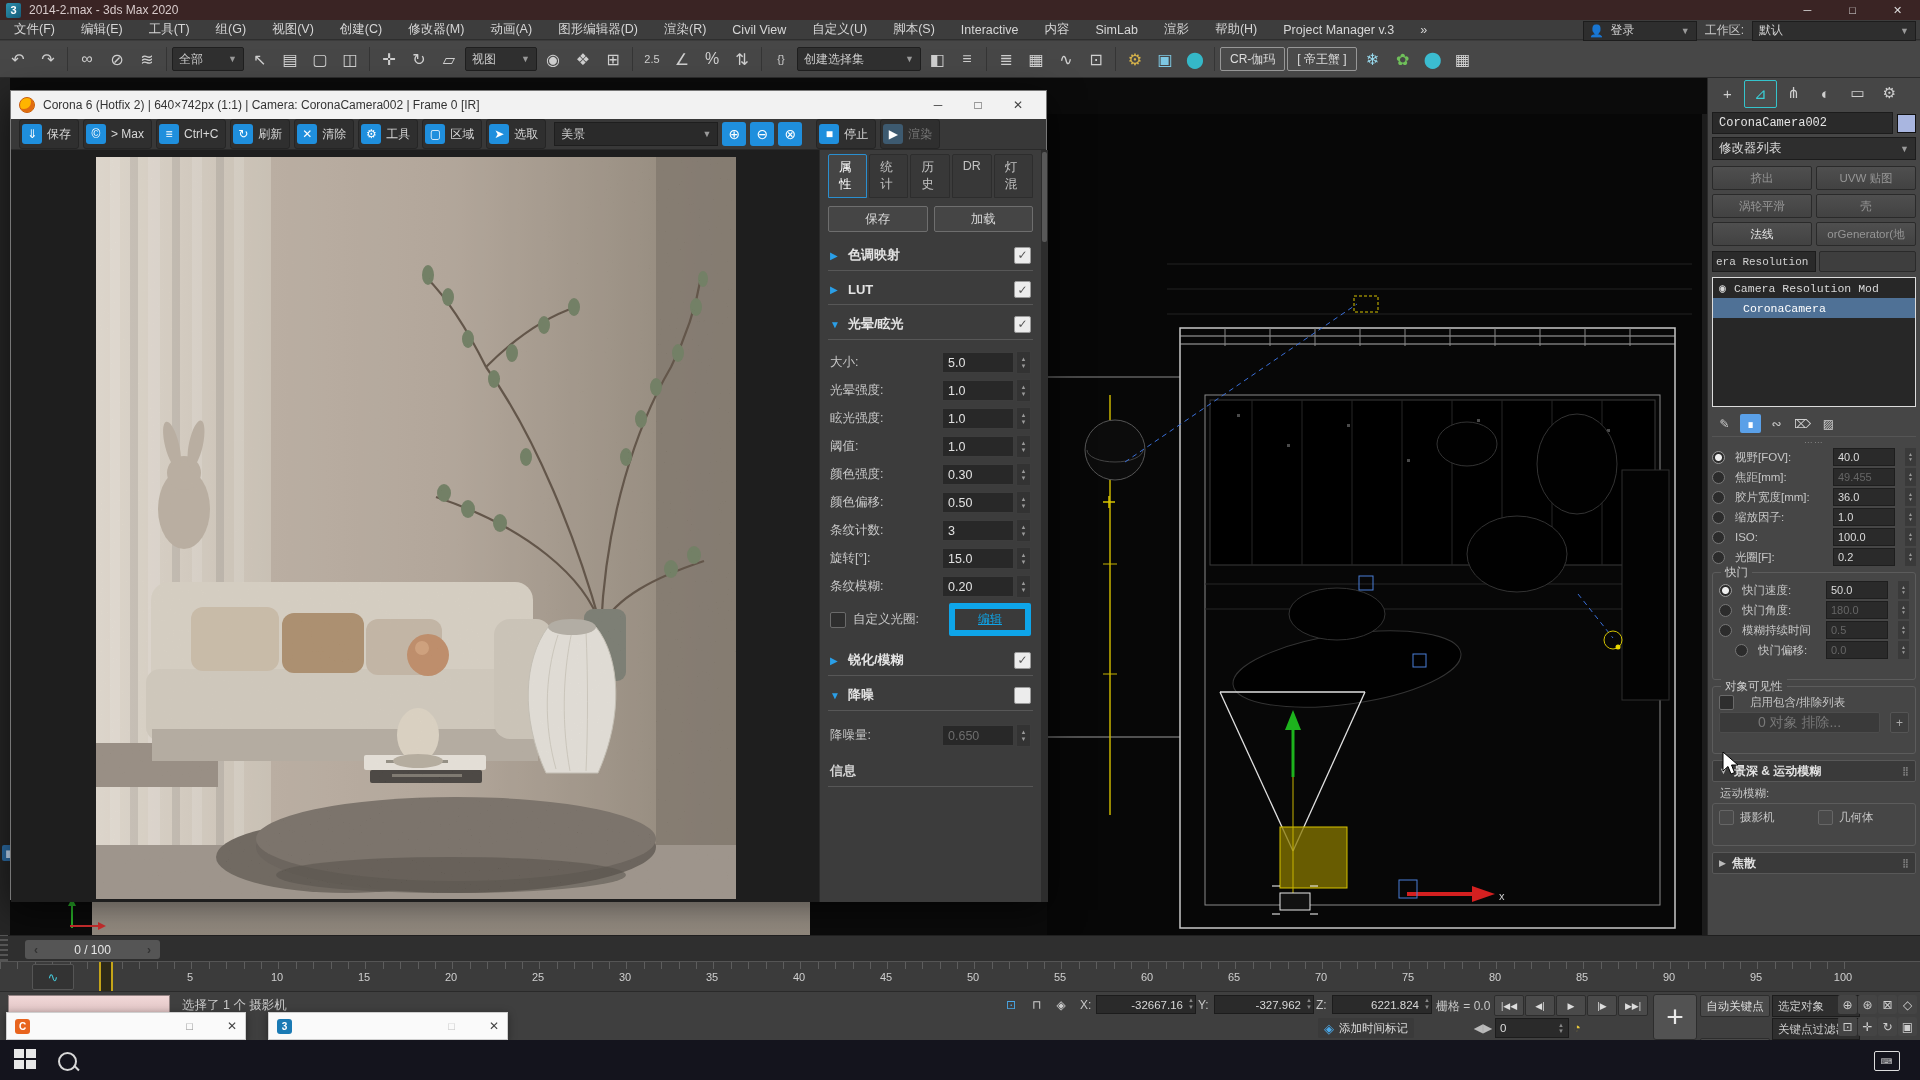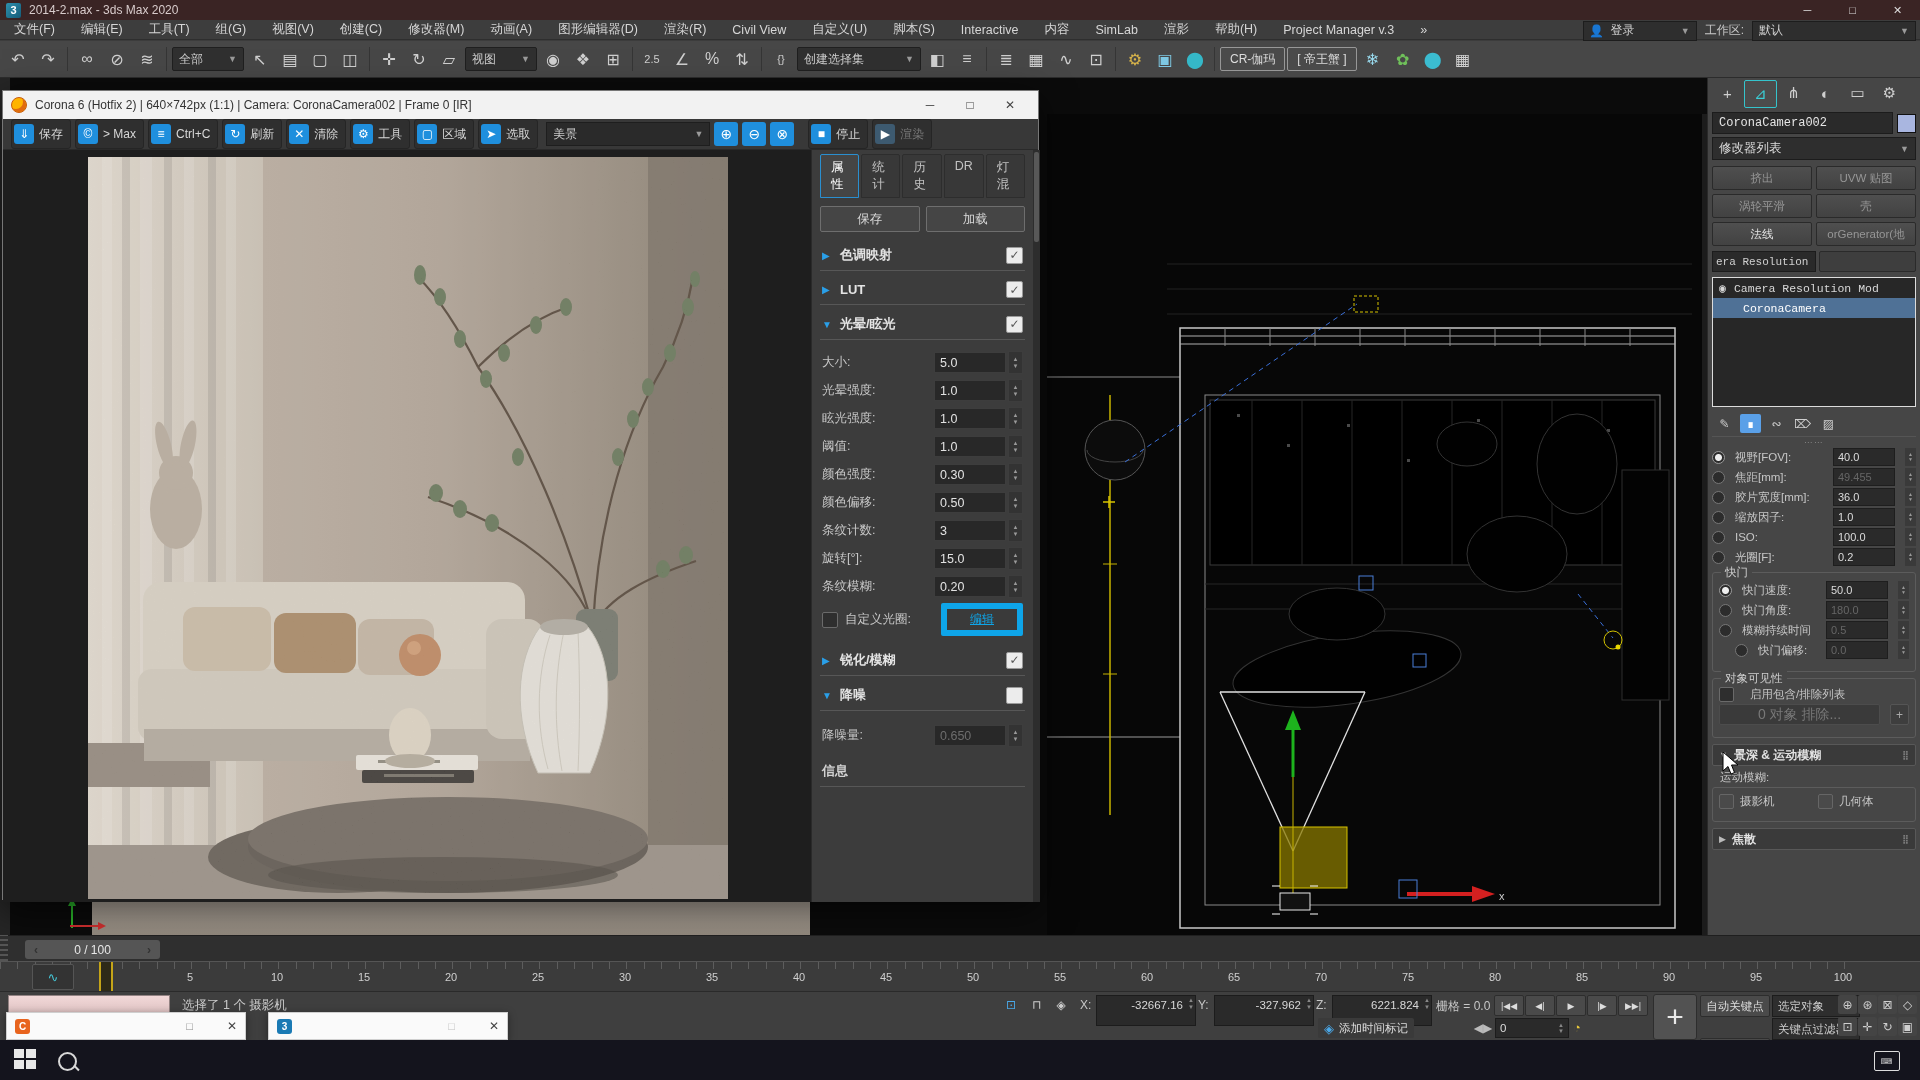--- a/index.html
+++ b/index.html
@@ -28,21 +28,21 @@
   .tdrop{height:22px;background:#303030;border:1px solid #1f1f1f;color:#cccccc;font-size:12px;display:flex;align-items:center;justify-content:space-between;padding:0 6px;gap:8px;min-width:58px;flex:0 0 auto;border-radius:2px;}
   .tbutton{height:22px;background:#4a4a4a;border:1px solid #979797;color:#ddd;font-size:12px;display:flex;align-items:center;padding:0 9px;flex:0 0 auto;border-radius:2px;white-space:nowrap;}
   .tbadge{width:24px;height:24px;border-radius:3px;font-size:11px;font-weight:bold;display:flex;align-items:center;justify-content:center;flex:0 0 auto;}
   .toolbar2{left:1047px;top:78px;width:660px;height:36px;background:#454545;border-bottom:1px solid #2c2c2c;display:flex;align-items:center;padding:0 6px;gap:3px;box-sizing:border-box;}
   
   .viewport{left:0;top:78px;width:1707px;height:857px;background:#0b0b0b;}
   .beige-band{left:92px;top:895px;width:718px;height:40px;background:linear-gradient(180deg,#b7aea3,#948b80);}
   .leftstrip{left:0;top:78px;width:10px;height:857px;background:#262626;}
   .vfb-corner{left:2px;top:845px;width:16px;height:16px;background:#2d6ea8;border-radius:2px;color:#cfe6ff;font-size:10px;display:flex;align-items:center;justify-content:center;}
   
-  .vfb{left:2px;top:90px;width:1037px;height:810px;background:#242424;border:1px solid #777;box-shadow:0 10px 34px rgba(0,0,0,.6);box-sizing:border-box;}
+  .vfb{left:10px;top:90px;width:1037px;height:810px;background:#242424;border:1px solid #777;box-shadow:0 10px 34px rgba(0,0,0,.6);box-sizing:border-box;}
   .vfb-title{height:28px;background:#f2f2f2;display:flex;align-items:center;gap:8px;padding:0 8px;}
   .corona-logo{width:14px;height:14px;border-radius:50%;background:#ffb400;box-shadow:inset -3px -3px 0 #e06a10;border:1px solid #c85a10;}
   .vfb-title-text{font-size:12px;color:#333;}
   .vfb-tbtn{width:40px;height:26px;display:flex;align-items:center;justify-content:center;color:#444;font-size:12px;}
   .vfb-tools{height:30px;background:#383838;border-bottom:1px solid #2a2a2a;display:flex;align-items:center;gap:4px;padding:0 8px;}
   .vbtn{height:24px;display:flex;align-items:center;gap:5px;background:#2f2f2f;border:1px solid #252525;border-radius:3px;padding:2px 7px 2px 2px;flex:0 0 auto;}
   .vbtn .vic{width:20px;height:20px;background:#1f8fdd;border-radius:3px;color:#fff;font-size:12px;display:flex;align-items:center;justify-content:center;}
   .vbtn .vlabel{font-size:12px;color:#d8d8d8;white-space:nowrap;}
   .vbtn.disabled .vic{background:#3d5a70;}
   .vbtn.disabled .vlabel{color:#777;}
@@ -96,21 +96,21 @@
   .sticon.selected{background:#5aa0e8;color:#fff;}
   .dotgrab{height:7px;display:flex;align-items:center;justify-content:center;color:#8a8a8a;font-size:8px;letter-spacing:2px;margin:2px 0;}
   .crow{display:flex;align-items:center;margin:2px 0;gap:10px;}
   .crow .radio{width:11px;height:11px;border-radius:50%;border:1px solid #777;background:#2c2c2c;flex:0 0 auto;}
   .crow.r-on .radio{background:radial-gradient(circle at 50% 50%, #eee 0 3px, #2c2c2c 4px);border-color:#999;}
   .crow .clabel{flex:1;color:#c6c6c6;white-space:nowrap;overflow:hidden;}
   .cfield{width:52px;height:16px;background:#2a2a2a;border:1px solid #1e1e1e;color:#dcdcdc;font-size:11px;display:flex;align-items:center;padding:0 4px;flex:0 0 auto;}
   .cspin{width:11px;height:18px;background:#3a3a3a;display:flex;flex-direction:column;align-items:center;justify-content:center;font-size:5px;color:#999;line-height:1.1;flex:0 0 auto;}
   .crow.disabled .cfield{color:#666;}
   .crow.indent{padding-left:16px;}
-  .group{border:1px solid #5c5c5c;border-radius:3px;padding:4px 6px 10px;margin:6px 0;position:relative;}
+  .group{border:1px solid #5c5c5c;border-radius:3px;padding:4px 6px 18px;margin:6px 0;position:relative;}
   .gtitle{position:absolute;top:-8px;left:8px;background:#464646;padding:0 4px;color:#cfcfcf;font-size:11.5px;}
   .rollout{height:20px;background:#3a3a3a;border:1px solid #585858;border-radius:2px;display:flex;align-items:center;gap:6px;padding:0 6px;margin:6px 0 4px;color:#e2e2e2;font-weight:bold;font-size:12px;}
   .rollout .rarr{font-size:9px;color:#bbb;}
   .rollout .grip{margin-left:auto;color:#7a7a7a;font-size:9px;}
   .cmdcb{width:13px;height:13px;background:#2e2e2e;border:1px solid #6a6a6a;border-radius:2px;color:#eee;font-size:10px;display:flex;align-items:center;justify-content:center;line-height:1;flex:0 0 auto;}
   .checked>.cmdcb::after{content:"✓";}
   .graycb{background:#4a4a4a;border-color:#666;}
   .objbtn{width:92px;height:18px;background:#383838;border:1px solid #555;border-radius:2px;color:#c8c8c8;font-size:11px;display:flex;align-items:center;justify-content:center;}
   .exclbtn{flex:1;height:19px;background:#3a3a3a;border:1px solid #4c4c4c;border-radius:2px;color:#787878;font-size:14px;display:flex;align-items:center;justify-content:center;white-space:nowrap;overflow:hidden;}
   .plusbtn{width:17px;height:19px;background:#3e3e3e;border:1px solid #555;border-radius:2px;color:#aaa;display:flex;align-items:center;justify-content:center;font-size:12px;}
@@ -125,21 +125,21 @@
   .ruler .tick{position:absolute;top:9px;width:20px;text-align:center;font-size:11px;color:#cfcfcf;}
   .playhead{position:absolute;left:99px;top:0;width:10px;height:29px;background:#2e2a18;border-left:2px solid #c4a418;border-right:2px solid #c4a418;}
   .mini-curve{position:absolute;left:32px;top:964px;width:40px;height:24px;background:#333;border:1px solid #555;border-radius:2px;color:#45c8d8;display:flex;align-items:center;justify-content:center;font-size:13px;}
   .ruler-end{left:1856px;top:961px;width:64px;height:30px;background:#3b3b3b;border-top:1px solid #555;}
   
   .status{left:0;top:991px;width:1920px;height:49px;background:#3f3f3f;border-top:1px solid #2a2a2a;font-size:12px;}
   .listener{position:absolute;left:8px;top:3px;width:160px;height:19px;background:linear-gradient(#f2d8d8,#dcc0c0);border:1px solid #938383;}
   .seltext{position:absolute;left:182px;top:5px;color:#cccccc;font-size:12.5px;}
   .sic{position:absolute;width:22px;height:20px;display:flex;align-items:center;justify-content:center;border-radius:2px;}
   .coordlabel{position:absolute;top:6px;color:#c6c6c6;}
-  .coordfield{position:absolute;top:3px;width:82px;height:17px;background:#2a2a2a;border:1px solid #1c1c1c;color:#d8d8d8;display:flex;align-items:center;justify-content:flex-end;padding:0 12px 12px 4px;font-size:11.5px;}
+  .coordfield{position:absolute;top:3px;width:82px;height:17px;background:#2a2a2a;border:1px solid #1c1c1c;color:#d8d8d8;display:flex;align-items:center;justify-content:flex-end;padding:0 12px 0 4px;font-size:11.5px;}
   .coordfield .fs{position:absolute;right:1px;top:1px;color:#888;font-size:6px;line-height:1.1;text-align:center;}
   .pbtn{position:absolute;top:3px;width:28px;height:19px;background:#4a4a4a;border:1px solid #2d2d2d;border-radius:2px;color:#ddd;display:flex;align-items:center;justify-content:center;font-size:9px;}
   .bigkey{position:absolute;left:1653px;top:2px;width:42px;height:44px;background:#525252;border:1px solid #2d2d2d;border-radius:3px;color:#e8e8e8;font-size:30px;display:flex;align-items:center;justify-content:center;}
   .akbtn{position:absolute;width:68px;height:20px;background:#4a4a4a;border:1px solid #2d2d2d;border-radius:2px;color:#ddd;display:flex;align-items:center;justify-content:center;font-size:11.5px;white-space:nowrap;}
   .seldrop{position:absolute;width:76px;height:20px;background:#2e2e2e;border:1px solid #1c1c1c;color:#ccc;display:flex;align-items:center;justify-content:space-between;padding:0 5px;font-size:11.5px;}
   .navic{position:absolute;width:19px;height:19px;display:flex;align-items:center;justify-content:center;color:#cfcfcf;font-size:12px;background:#444;border-radius:2px;}
   .timetag{position:absolute;left:1318px;top:26px;height:20px;display:flex;align-items:center;gap:5px;background:#3a3a3a;border-radius:2px;padding:0 6px;}
   .timetag .cube{color:#4aa8e8;font-size:13px;}
   .framespin{position:absolute;left:1495px;top:26px;width:64px;height:18px;background:#2a2a2a;border:1px solid #1c1c1c;color:#ddd;display:flex;align-items:center;padding:0 4px;font-size:11.5px;}
   .keyclock{position:absolute;left:1566px;top:25px;width:22px;height:20px;color:#e8c83a;font-size:13px;display:flex;align-items:center;justify-content:center;}

